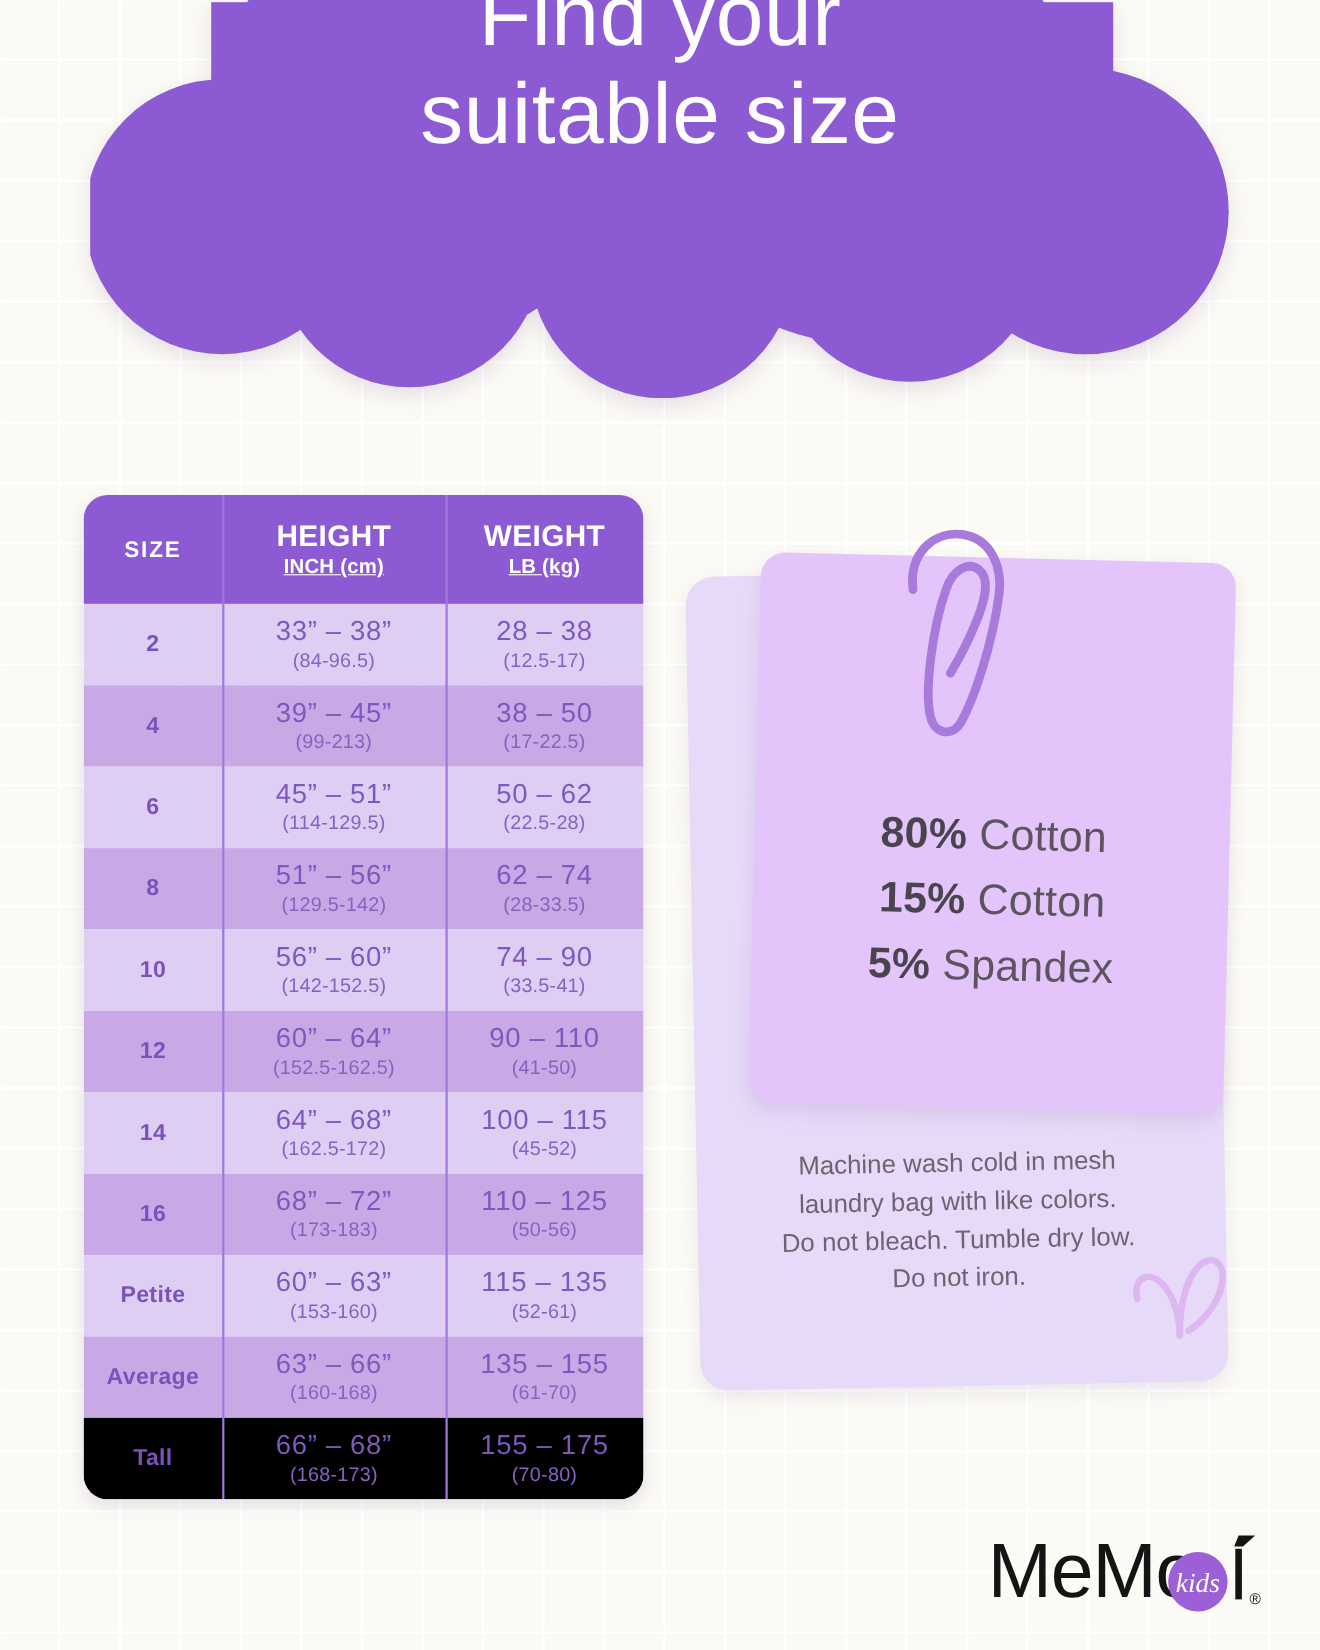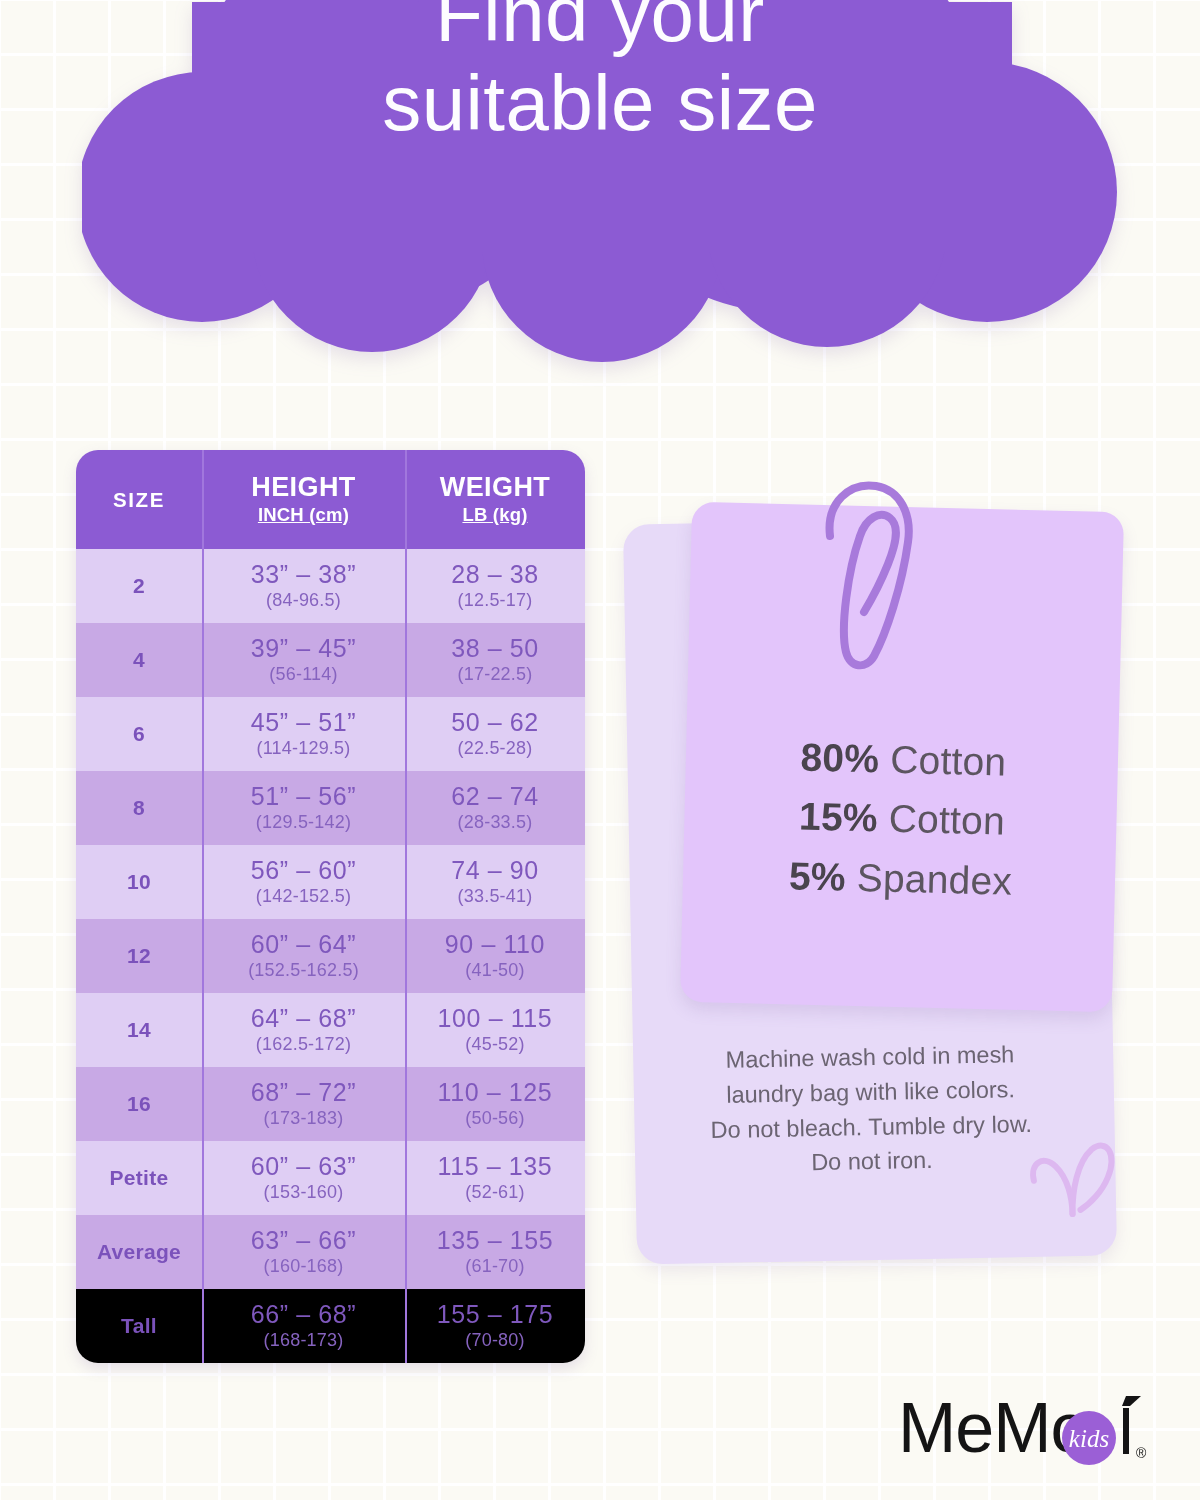--- a/index.html
+++ b/index.html
@@ -171,21 +171,21 @@
           <span class="v-main">28 – 38</span>
           <span class="v-sub">(12.5-17)</span>
         </div>
       </div>
       <div class="st-row dark">
         <div class="cell c-size">
           <span class="v-size">4</span>
         </div>
         <div class="cell c-height">
           <span class="v-main">39” – 45”</span>
-          <span class="v-sub">(56-114)</span>
+          <span class="v-sub">(99-213)</span>
         </div>
         <div class="cell c-weight">
           <span class="v-main">38 – 50</span>
           <span class="v-sub">(17-22.5)</span>
         </div>
       </div>
       <div class="st-row light">
         <div class="cell c-size">
           <span class="v-size">6</span>
         </div>

